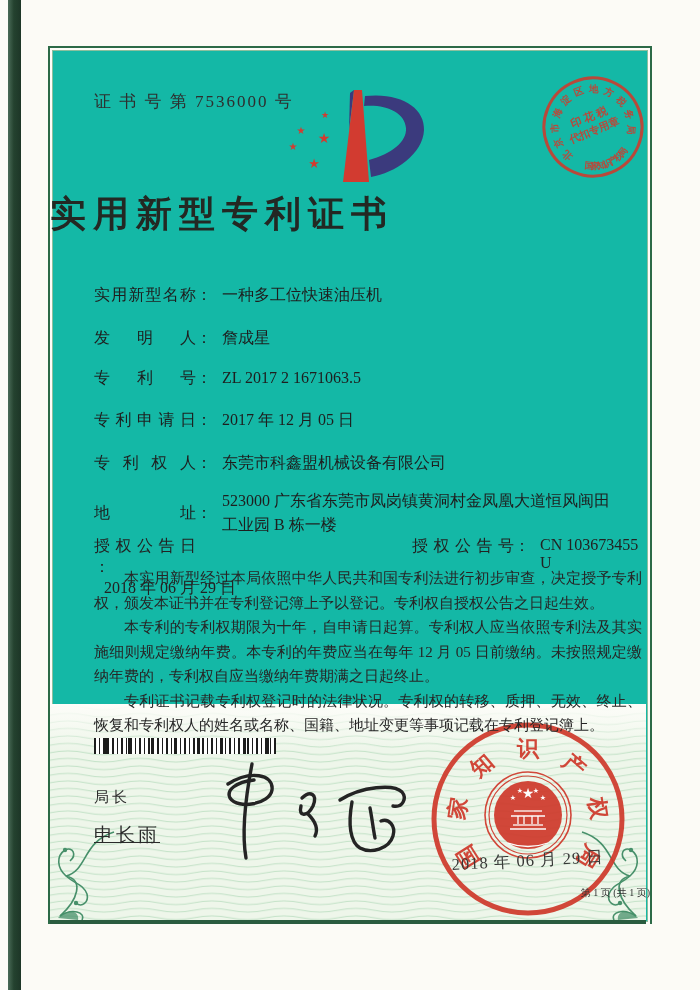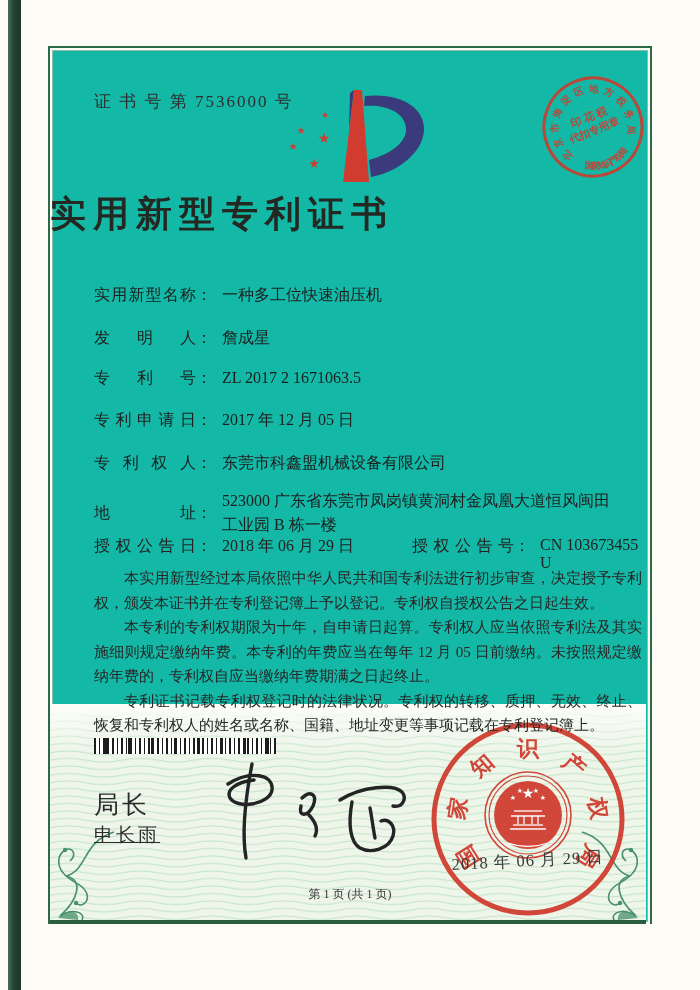--- a/index.html
+++ b/index.html
@@ -13,37 +13,37 @@
          background:#14b8a6;}
   .abs{position:absolute;}
   .cert-no{left:44px;top:42px;font-size:17px;letter-spacing:2px;color:#2e2e2e;}
   .logo{left:228px;top:40px;}
   .title{left:0;top:142px;width:100%;font-size:36px;font-weight:bold;
          letter-spacing:7px;color:#232823;}
   .frow{left:44px;width:530px;font-size:16px;color:#1e1e1e;display:flex;align-items:center;}
   .flabel{display:inline-block;width:102px;text-align:justify;text-align-last:justify;flex:none;}
   .fcolon{flex:none;}
   .fvalue{padding-left:10px;max-width:430px;line-height:24px;}
-  .grant-left{left:44px;top:488px;font-size:16px;display:flex;}
+  .grant-left{left:44px;top:488px;font-size:16px;display:flex;flex-direction:column;}
   .grant-right{left:362px;top:488px;font-size:16px;display:flex;font-family:Liberation Serif, serif;}
   .body-text{left:44px;top:518px;width:548px;font-size:15px;line-height:24.5px;color:#262626;}
   .body-text p{margin:0;text-indent:2em;text-align:justify;}
   .barcode{left:44px;top:690px;width:182px;height:16px;
     background:
       repeating-linear-gradient(90deg,#1c1c1c 0 2px,transparent 2px 5px,#1c1c1c 5px 6px,transparent 6px 9px),
       repeating-linear-gradient(90deg,transparent 0 11px,#1c1c1c 11px 14px,transparent 14px 23px);
     background-color:#fff;}
-  .signer-title{left:44px;top:740px;font-size:25px;letter-spacing:3px;color:#2a2a2a;}
+  .signer-title{left:44px;top:740px;font-size:15px;letter-spacing:3px;color:#2a2a2a;}
   .signer-name{left:44px;top:774px;font-size:19px;letter-spacing:3px;color:#2a2a2a;text-decoration:underline;}
   .signature{left:140px;top:700px;}
   .seal{left:378px;top:671px;opacity:.93;}
   .stamp{position:absolute;left:538px;top:72px;transform:rotate(-22deg);opacity:.88;z-index:9;}
   .guilloche{left:0;top:656px;width:596px;height:216px;border-bottom:4px solid #2a5c40;z-index:0;}
   .content-layer{position:relative;z-index:2;}
-  .footer{left:0;top:838px;width:100%;text-align:center;font-size:12px;color:#333;z-index:3;}
+  .footer{left:0;top:838px;width:100%;text-align:right;font-size:10px;color:#333;z-index:3;}
   .corner-l{position:absolute;left:2px;bottom:0;}
   .corner-r{position:absolute;right:2px;bottom:0;transform:scaleX(-1);}
   svg text{font-family:"Liberation Serif","DejaVu Serif",serif;}
 </style>
 </head>
 <body>
 
 <div class="screen">
   <div class="spine"></div>
 

